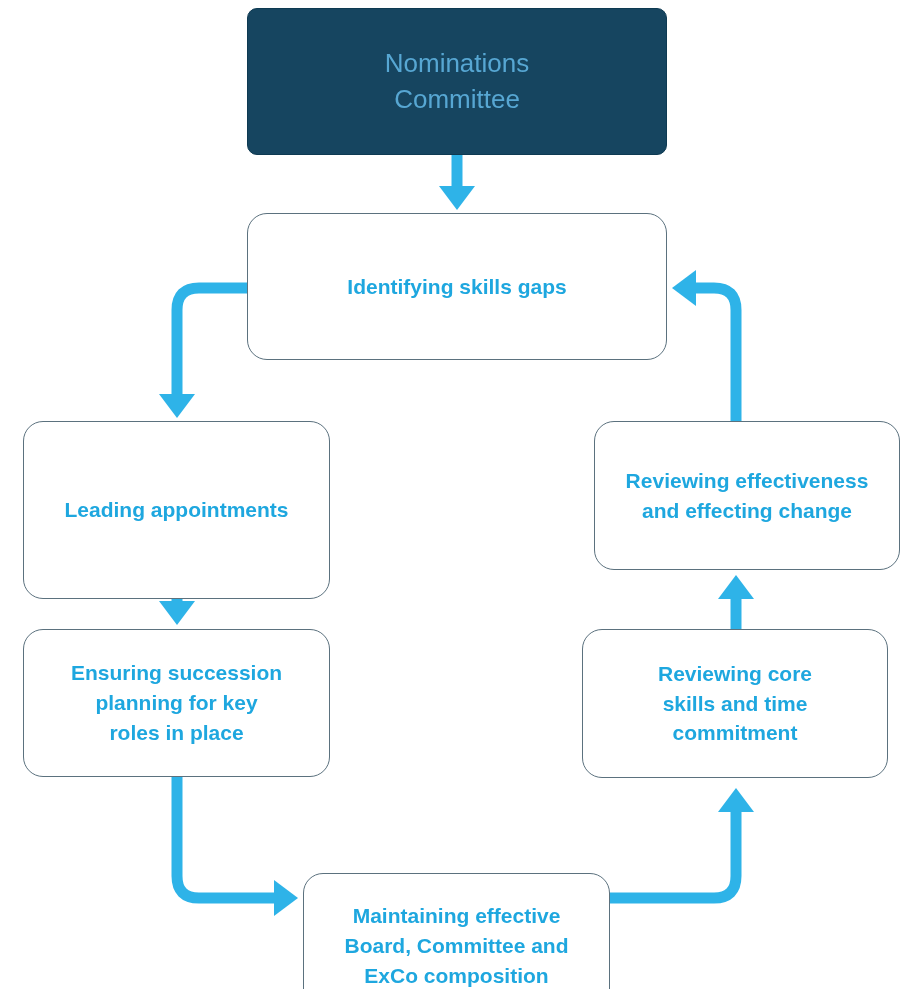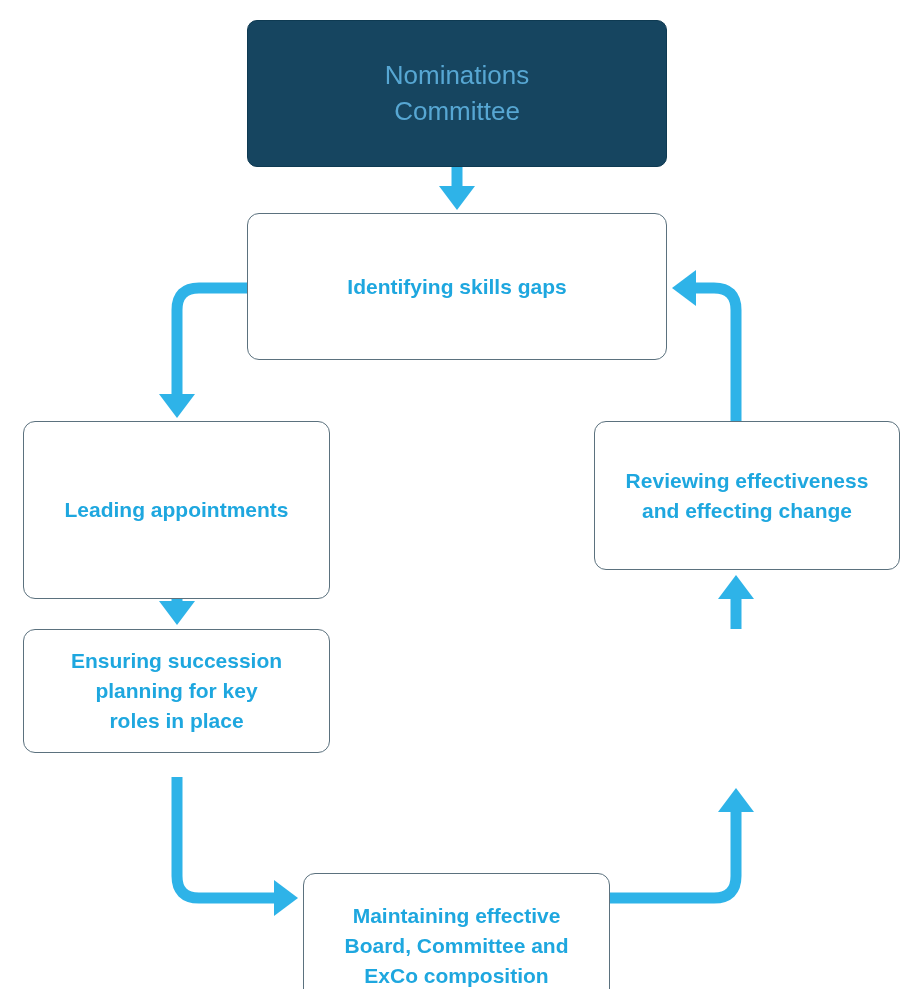--- a/index.html
+++ b/index.html
@@ -37,49 +37,48 @@
   .connector polygon {
     fill: var(--accent-cyan);
     stroke: none;
   }
   .node {
     position: absolute;
     display: flex;
     align-items: center;
     justify-content: center;
     text-align: center;
-    border-radius: 12px;
+    border-radius: 20px;
     background: var(--node-bg);
     border: 1px solid var(--node-border);
     padding: 10px 14px;
   }
   .node .label {
     color: var(--node-text);
     font-weight: bold;
     font-size: 21px;
     line-height: 1.42;
     white-space: pre-line;
   }
   .node.header-node {
     background: var(--header-bg);
     border: 1px solid #0E3A52;
     border-radius: 10px;
-    margin-top: 12px;
   }
   .node.header-node .label {
     color: var(--header-text);
     font-weight: normal;
     font-size: 26px;
     line-height: 1.35;
   }
   
   .pos-header      { left: 247px; top:   8px; width: 420px; height: 147px; }
   .pos-identifying { left: 247px; top: 213px; width: 420px; height: 147px; }
   .pos-leading     { left:  23px; top: 421px; width: 307px; height: 178px; }
-  .pos-ensuring    { left:  23px; top: 629px; width: 307px; height: 124px; }
+  .pos-ensuring    { left:  23px; top: 629px; width: 307px; height: 148px; }
   .pos-maintaining { left: 303px; top: 825px; width: 307px; height: 146px; margin-top: 48px; }
   .pos-revcore     { left: 582px; top: 629px; width: 306px; height: 149px; }
   .pos-reveffect   { left: 594px; top: 421px; width: 306px; height: 149px; }
 </style>
 </head>
 <body>
 
 <div class="canvas">
 
   <svg class="connectors" viewBox="0 0 909 989" xmlns="http://www.w3.org/2000/svg">
@@ -138,19 +137,24 @@
 planning for key
 roles in place</span>
   </div>
 
   <div class="node pos-maintaining">
     <span class="label">Maintaining effective
 Board, Committee and
 ExCo composition</span>
   </div>
 
+  <div class="node pos-revcore">
+    <span class="label">Reviewing core
+skills and time
+commitment</span>
+  </div>
 
   <div class="node pos-reveffect">
     <span class="label">Reviewing effectiveness
 and effecting change</span>
   </div>
 
 </div>
 
 </body></html>

